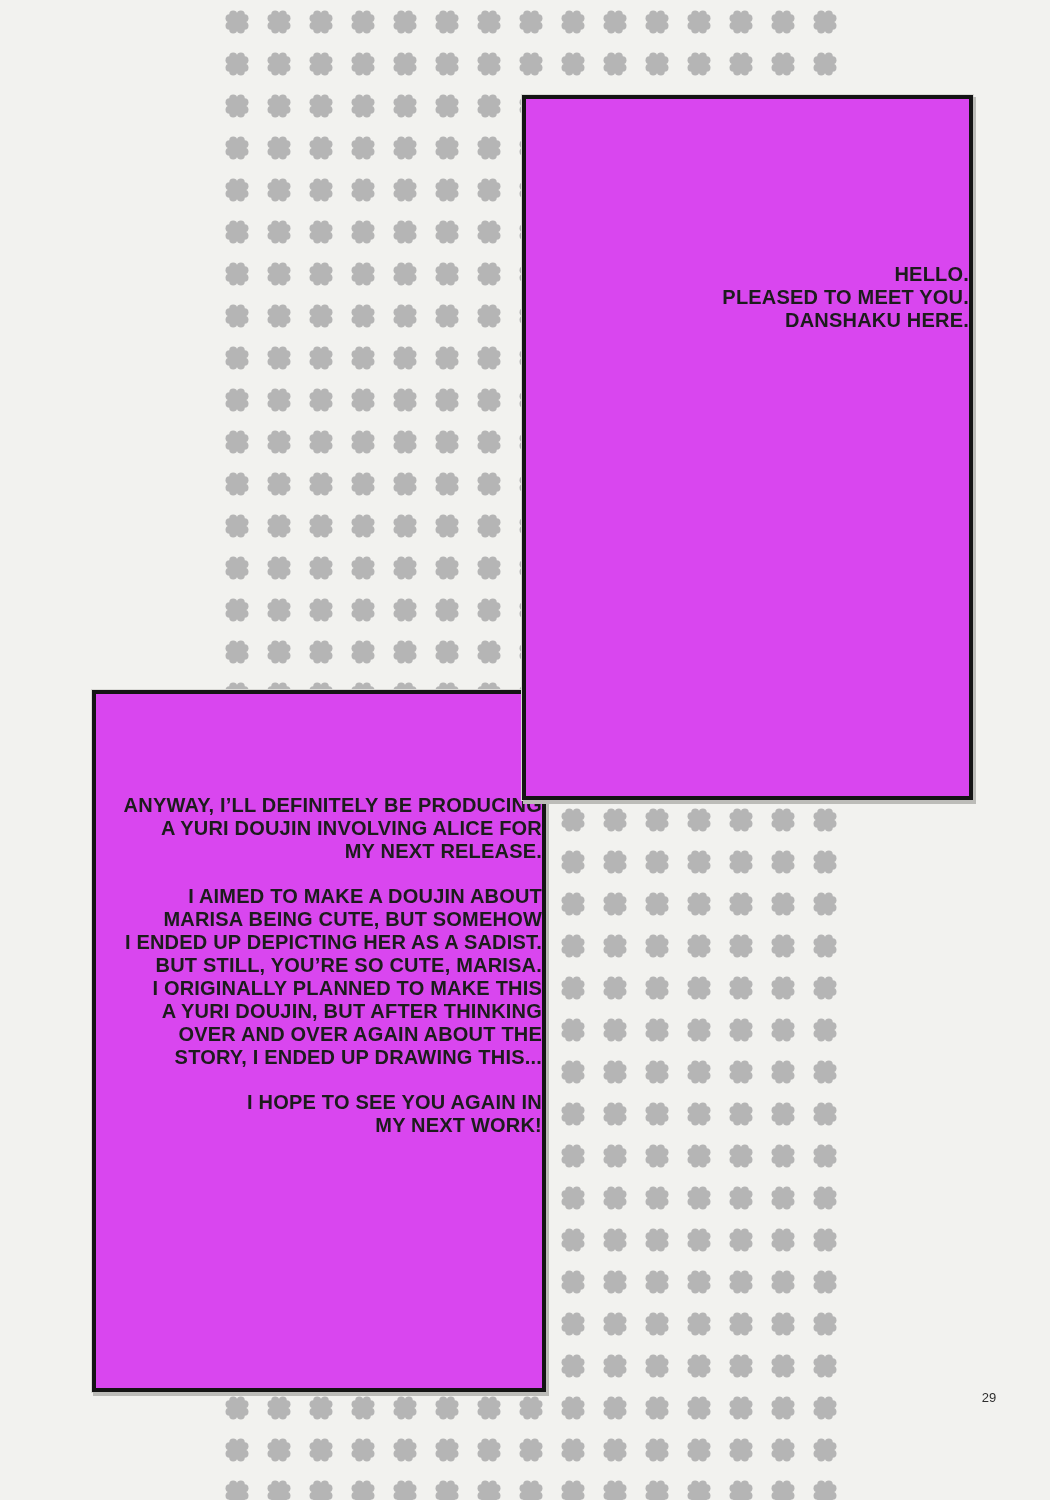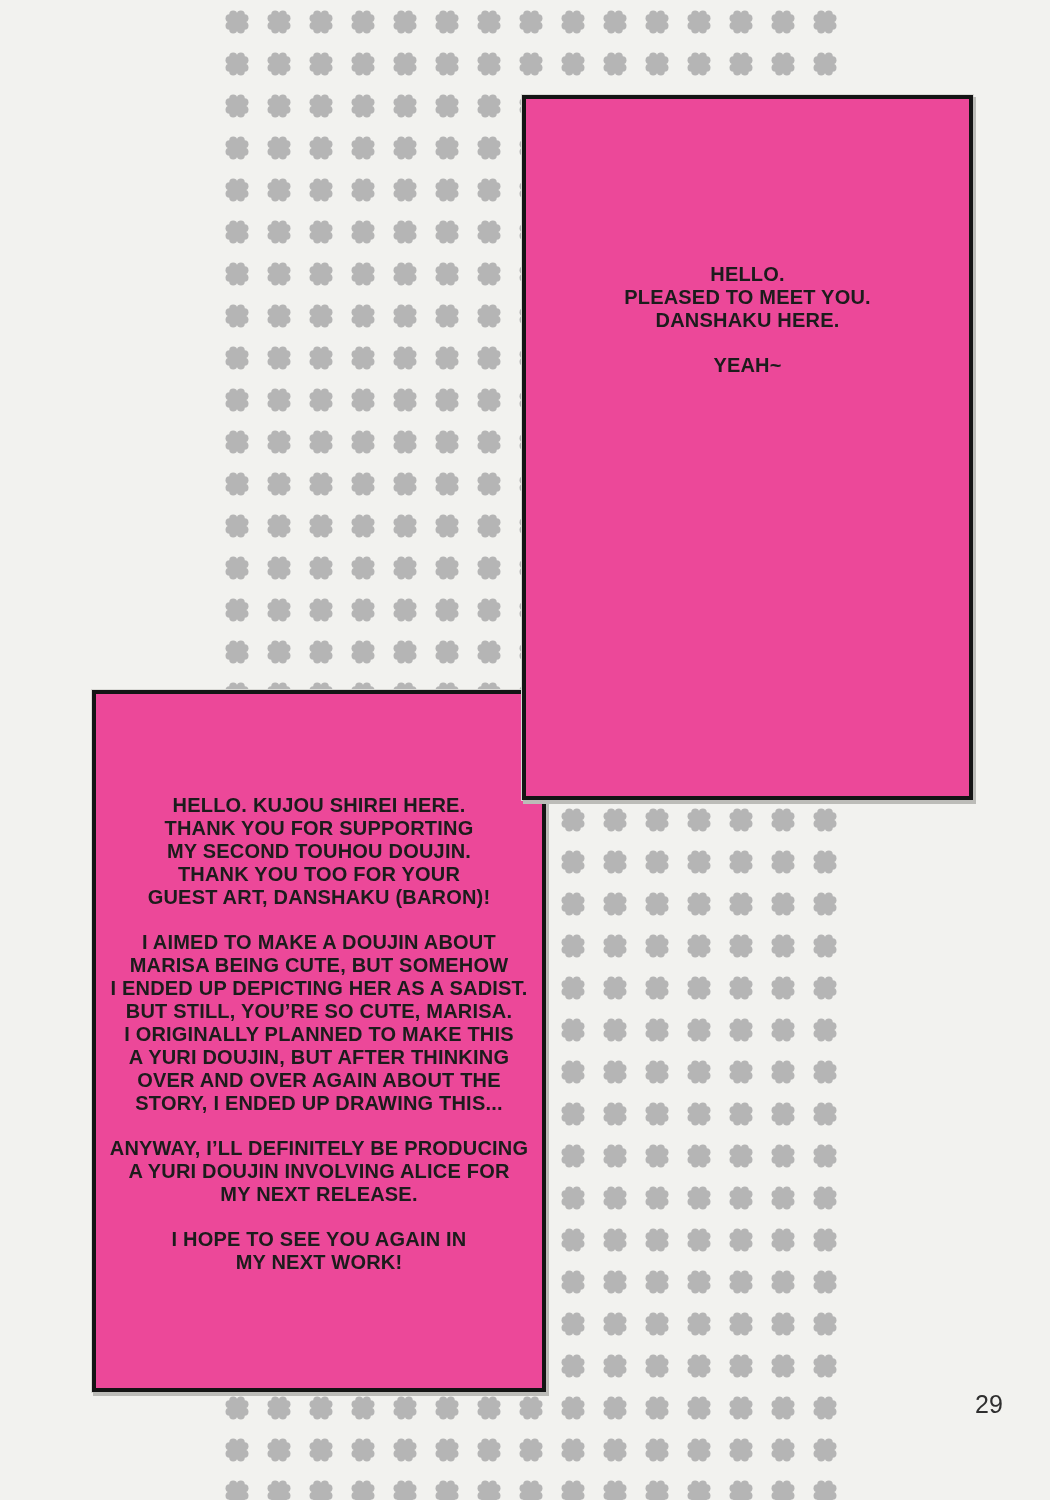--- a/index.html
+++ b/index.html
@@ -13,24 +13,24 @@
   }
   .pattern-svg {
     position: absolute;
     left: 216px;
     top: 1px;
     display: block;
   }
   .note-box {
     position: absolute;
     box-sizing: border-box;
-    background: #ec4899;
+    background: #d946ef;
     border: 4px solid #141414;
     box-shadow: 2px 3px 0 1px #bcbcb8, 0 0 0 1px #d9d9d5;
-    text-align: center;
+    text-align: right;
     color: #1c1c1c;
   }
   .guest-box {
     left: 522px;
     top: 95px;
     width: 451px;
     height: 705px;
     z-index: 3;
     padding-top: 164px;
   }
@@ -49,21 +49,21 @@
     font-weight: bold;
     letter-spacing: 0.2px;
     white-space: pre-line;
   }
   .page-number {
     position: absolute;
     top: 1390px;
     right: 46px;
     width: 30px;
     text-align: center;
-    font-size: 25px;
+    font-size: 13px;
     color: #2f2f2f;
     z-index: 4;
   }
 </style>
 </head>
 <body>
 
 <div class="page">
 
   <svg class="pattern-svg" width="630" height="1499" viewBox="0 0 630 1499" aria-hidden="true">
@@ -79,42 +79,36 @@
           <circle cx="3.8" cy="-7.5" r="4"></circle>
           <circle cx="-7.5" cy="-3.8" r="4"></circle>
           <circle cx="-3.8" cy="-7.5" r="4"></circle>
         </g>
       </pattern>
     </defs>
     <rect width="630" height="1499" fill="url(#xp)"></rect>
   </svg>
 
   <section class="note-box author-box">
-    <p>HELLO. KUJOU SHIREI HERE.
-THANK YOU FOR SUPPORTING
-MY SECOND TOUHOU DOUJIN.
-THANK YOU TOO FOR YOUR
-GUEST ART, DANSHAKU (BARON)!</p>
+    <p>ANYWAY, I’LL DEFINITELY BE PRODUCING
+A YURI DOUJIN INVOLVING ALICE FOR
+MY NEXT RELEASE.</p>
     <p>I AIMED TO MAKE A DOUJIN ABOUT
 MARISA BEING CUTE, BUT SOMEHOW
 I ENDED UP DEPICTING HER AS A SADIST.
 BUT STILL, YOU’RE SO CUTE, MARISA.
 I ORIGINALLY PLANNED TO MAKE THIS
 A YURI DOUJIN, BUT AFTER THINKING
 OVER AND OVER AGAIN ABOUT THE
 STORY, I ENDED UP DRAWING THIS...</p>
-    <p>ANYWAY, I’LL DEFINITELY BE PRODUCING
-A YURI DOUJIN INVOLVING ALICE FOR
-MY NEXT RELEASE.</p>
     <p>I HOPE TO SEE YOU AGAIN IN
 MY NEXT WORK!</p>
   </section>
 
   <section class="note-box guest-box">
     <p>HELLO.
 PLEASED TO MEET YOU.
 DANSHAKU HERE.</p>
-    <p>YEAH~</p>
   </section>
 
   <div class="page-number">29</div>
 
 </div>
 
 </body></html>

